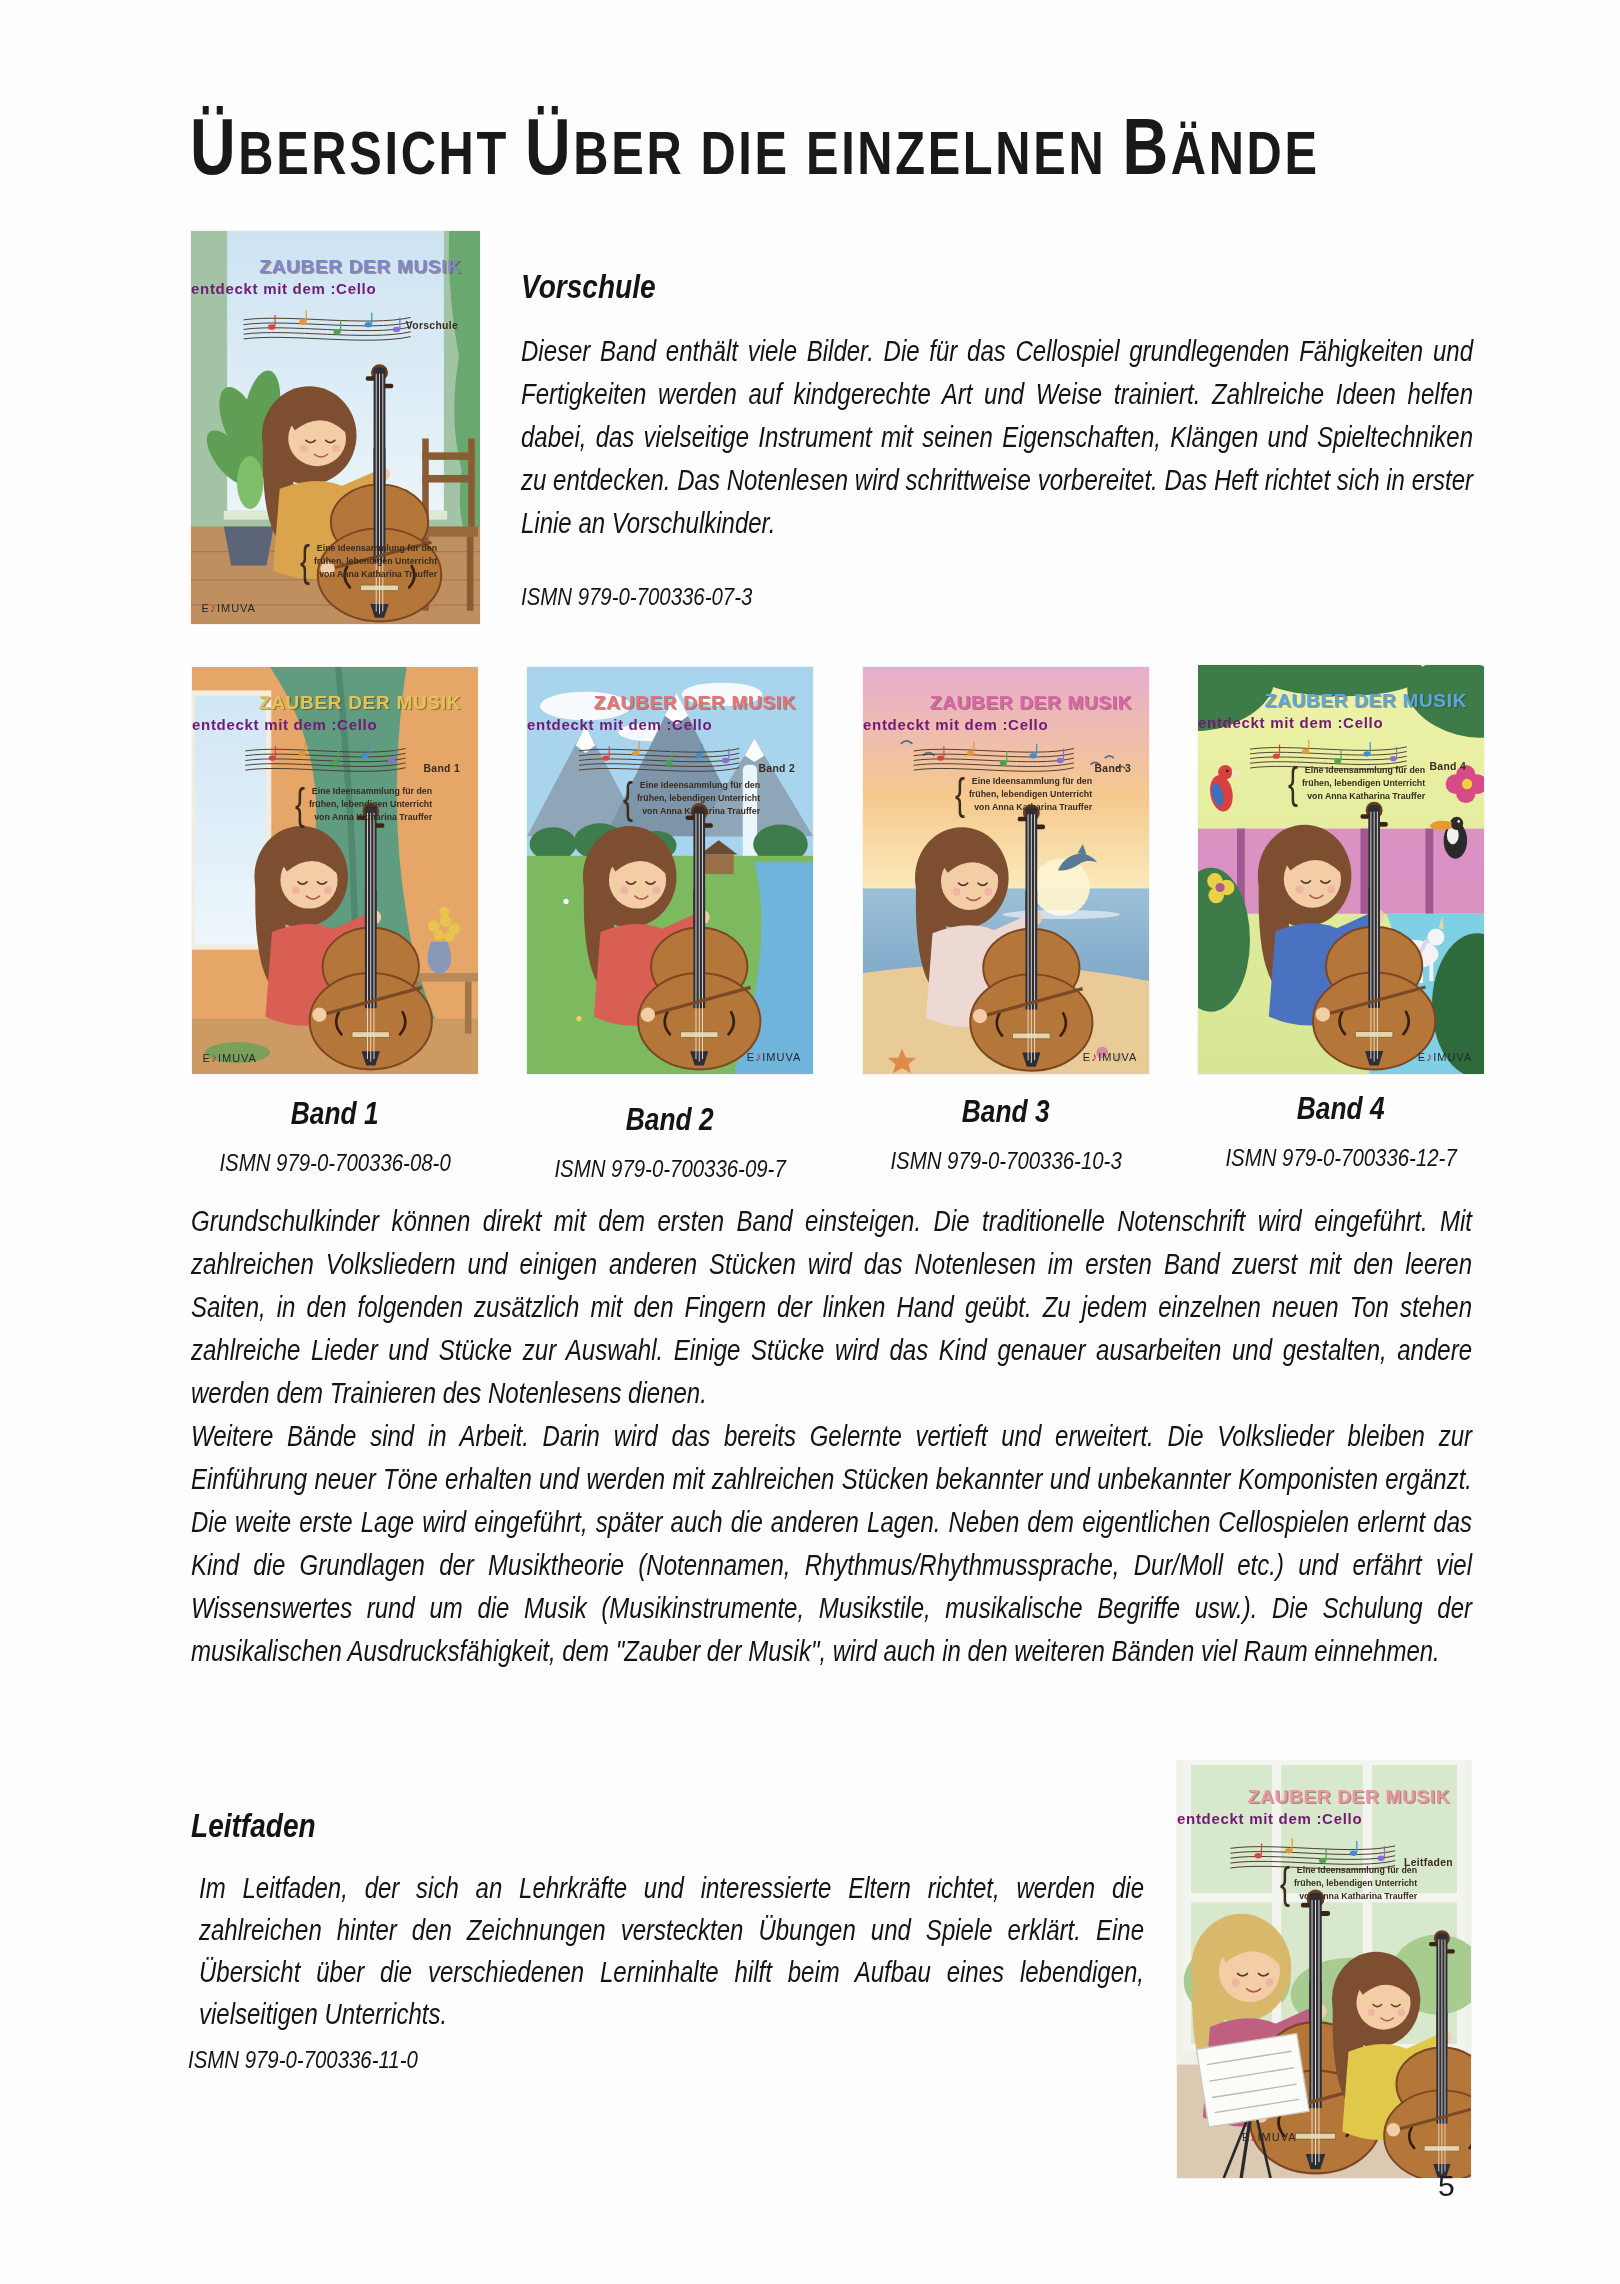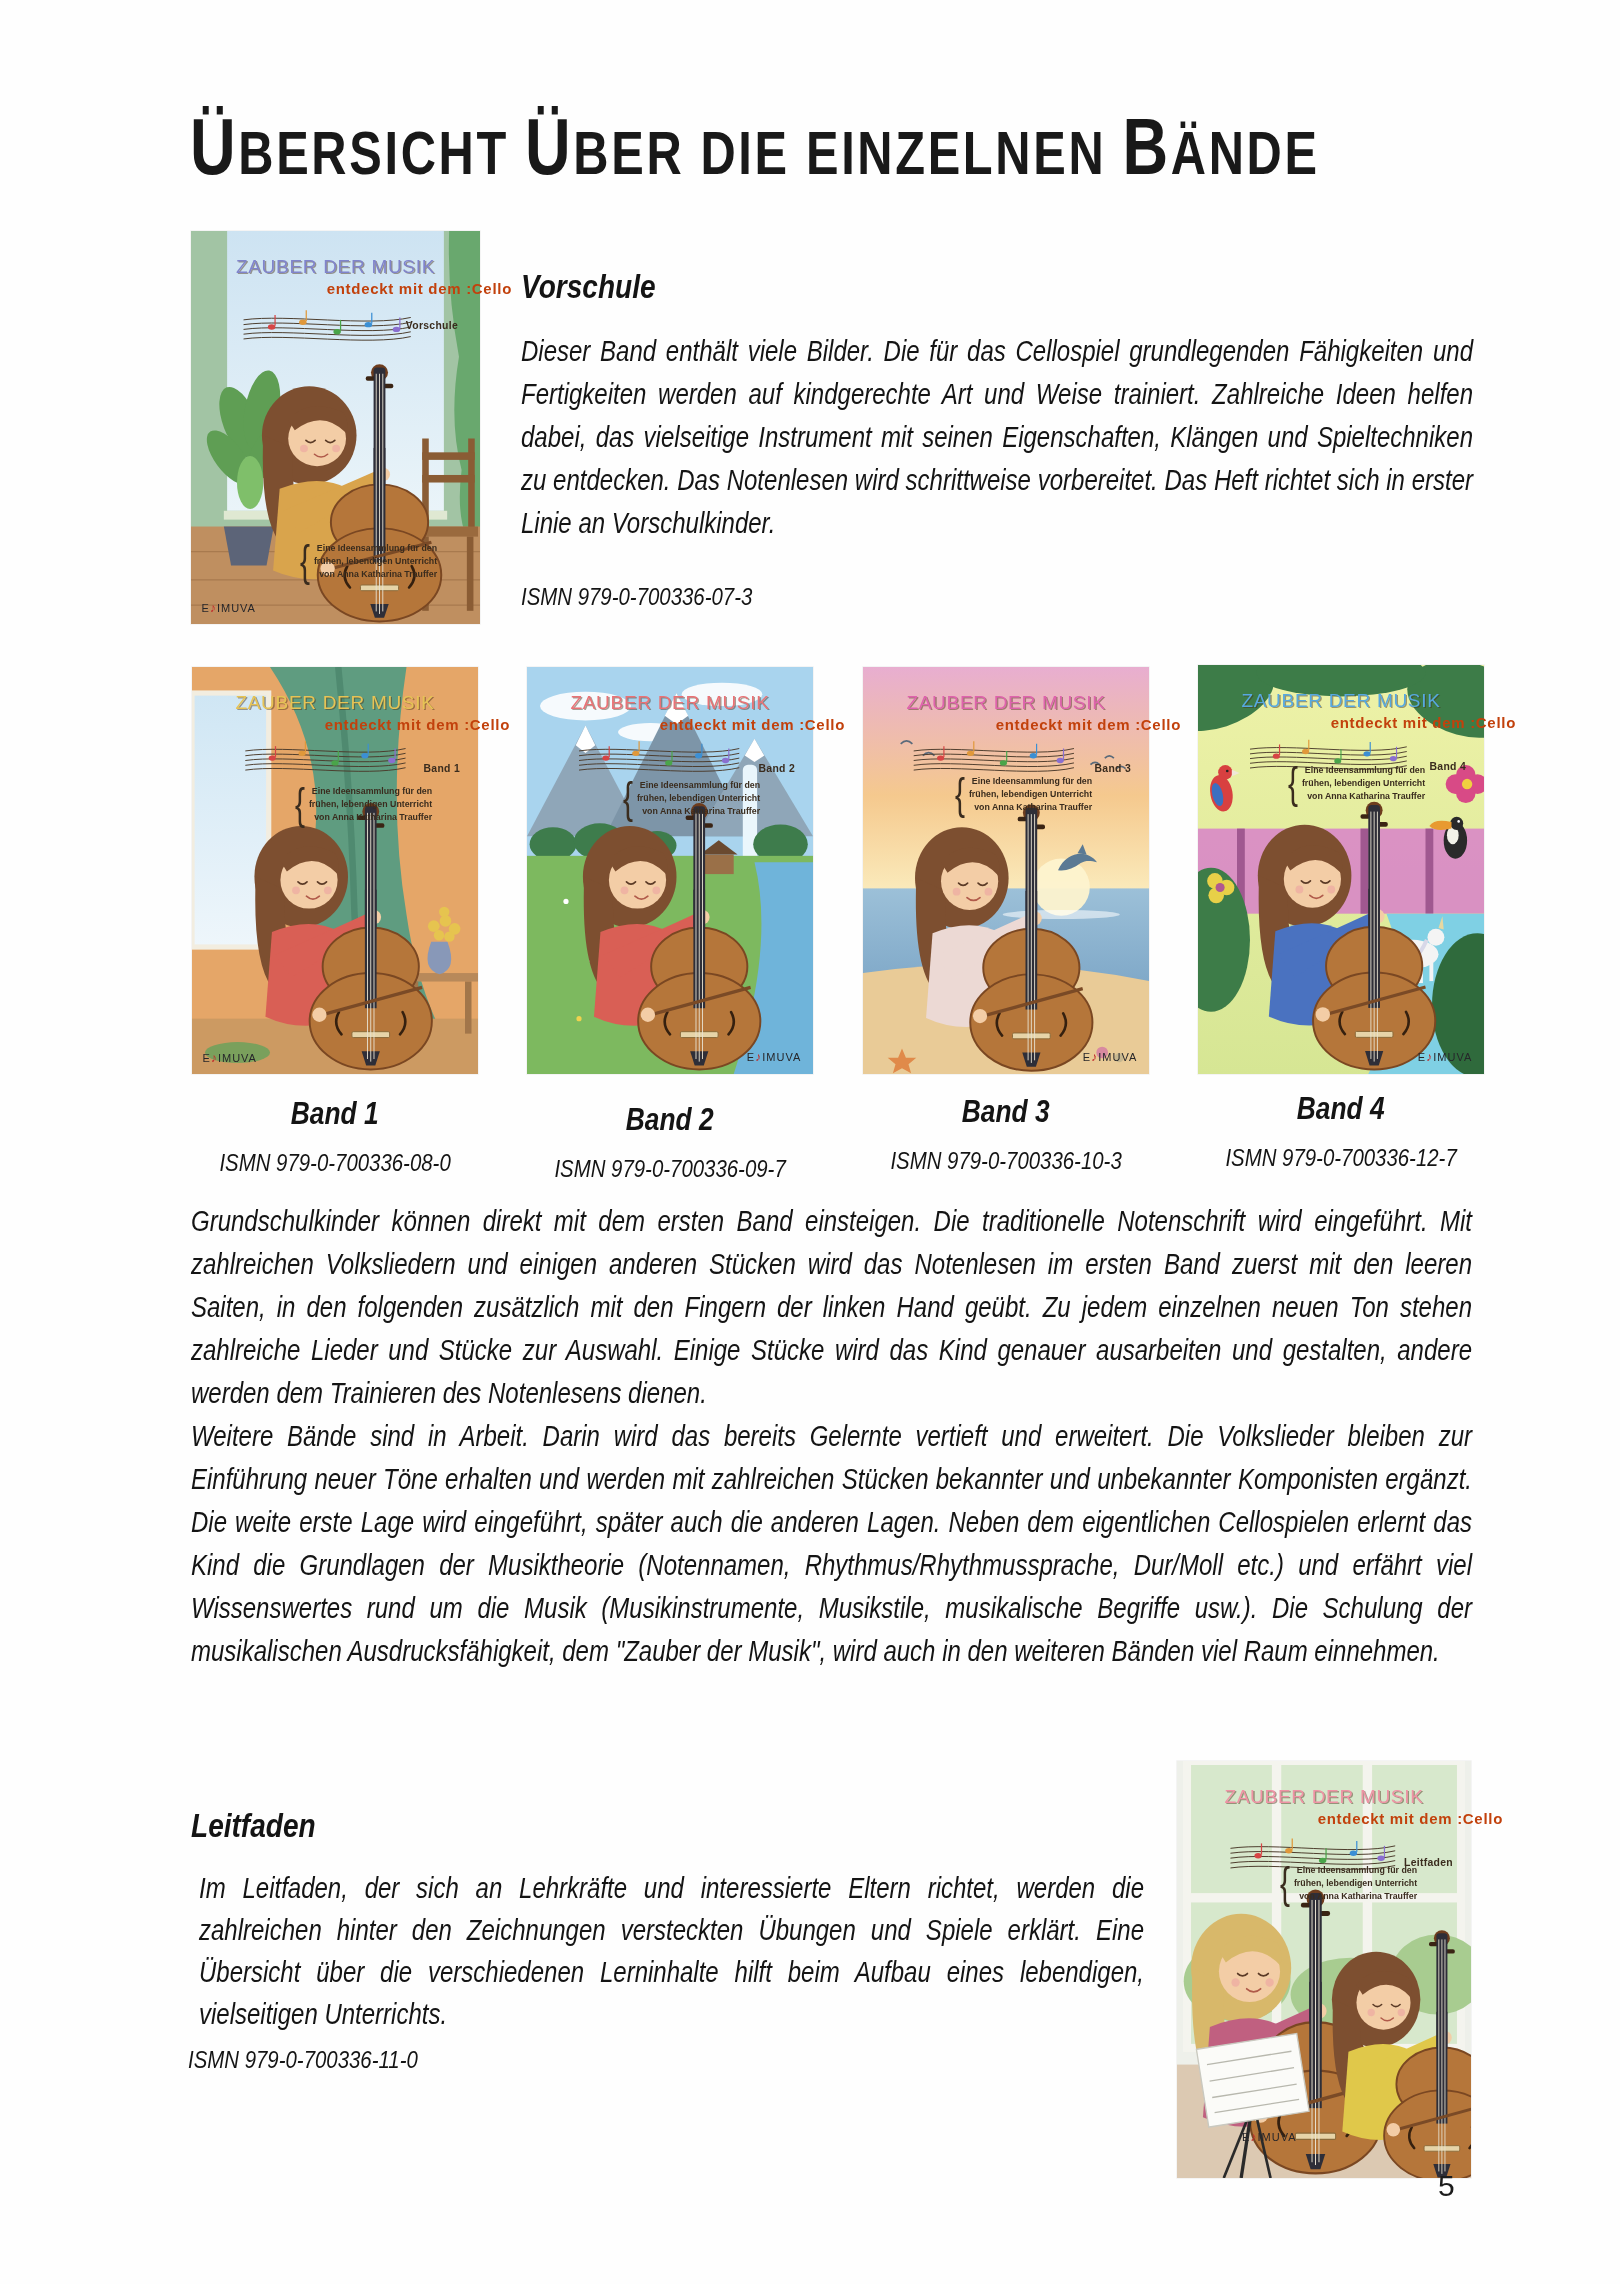--- a/index.html
+++ b/index.html
@@ -21,25 +21,25 @@
         transform-origin:0 0;white-space:nowrap;}
   .caption{position:absolute;width:286px;text-align:center;}
   .caption .band-label{font-weight:bold;font-style:italic;font-size:31px;display:inline-block;
         transform:scaleX(.85);transform-origin:50% 0;white-space:nowrap;}
   .caption .ismn{transform-origin:50% 0;}
   .page-number{position:absolute;left:1438px;top:2169px;font-size:30px;color:#1c1c1c;}
 
   
   .cover{position:absolute;box-shadow:0 0 0 0.7px rgba(0,0,0,.06);}
   .cover .art{position:absolute;left:0;top:0;width:100%;height:100%;}
-  .cover-brand{position:absolute;left:0;top:25px;width:100%;text-align:center;font-weight:normal;
+  .cover-brand{position:absolute;left:0;top:25px;width:100%;text-align:center;font-weight:bold;
                font-size:19px;letter-spacing:0.7px;white-space:nowrap;
-               text-shadow:1.3px 1.3px 0 rgba(70,45,20,.45);}
-  .cover-sub{position:absolute;left:0;top:49px;width:100%;text-align:right;font-size:15px;
-             font-weight:bold;color:#c2410c;letter-spacing:0.7px;white-space:nowrap;margin-left:32px;}
+               text-shadow:1.3px 1.3px 0 rgba(70,45,20,.45);padding-left:25px;}
+  .cover-sub{position:absolute;left:0;top:49px;width:100%;text-align:left;font-size:15px;
+             font-weight:bold;color:#701a75;letter-spacing:0.7px;white-space:nowrap;}
   .cover-label{position:absolute;right:18px;top:96px;font-size:10.4px;color:#3a2c1e;
                font-weight:bold;letter-spacing:0.3px;}
   .cover-blurb{position:absolute;display:flex;align-items:center;gap:3.9px;}
   .brace{font-size:30px;color:#3a2c1e;transform:scaleY(1.5);font-weight:normal;line-height:1;}
   .blurb-text{white-space:pre-line;font-size:8.8px;line-height:1.45;color:#3a2c1e;font-weight:bold;text-align:right;}
   .cover-pub{position:absolute;font-weight:normal;font-size:11px;letter-spacing:1px;color:#26262a;}
   .pub-note{color:#c22b2b;font-size:12.4px;}
   .pub-left{left:10.4px;bottom:9px;}
   .pub-right{right:11.7px;bottom:10.4px;}
   .pub-mid{left:65px;bottom:34px;}

